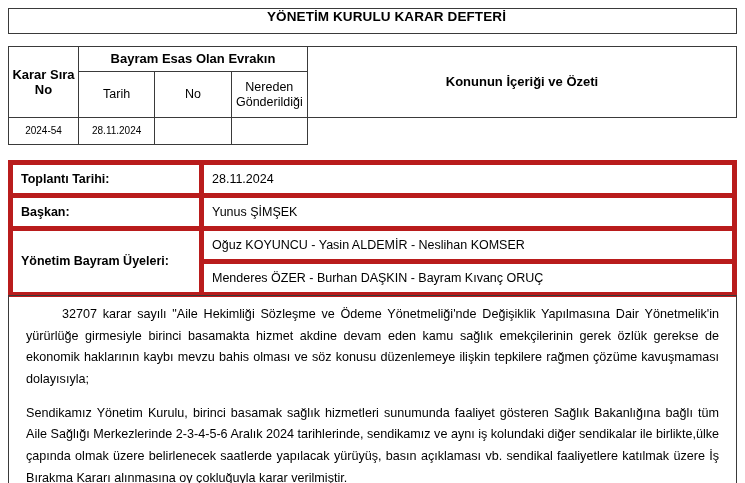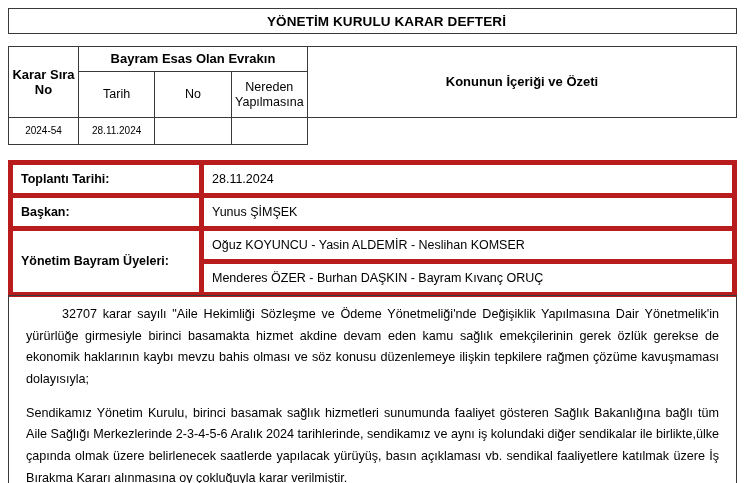--- a/index.html
+++ b/index.html
@@ -26,21 +26,21 @@
   
   .title-box {
     position: absolute;
     left: 8px;
     top: 8px;
     width: 729px;
     height: 26px;
     border: 1px solid #3a3a3a;
     box-sizing: border-box;
     display: flex;
-    align-items: center;
+    align-items: flex-start;
     justify-content: center;
     padding-left: 28px;
   }
   .title-text {
     font-size: 13.5px;
     font-weight: bold;
     letter-spacing: 0.1px;
   }
 
   
@@ -159,21 +159,21 @@
   <table class="dec-table">
     <tbody>
       <tr class="row-h1">
         <td class="hdr c-sirano" rowspan="2">Karar Sıra No</td>
         <td class="hdr" colspan="3">Bayram Esas Olan Evrakın</td>
         <td class="hdr c-ozet" rowspan="2">Konunun İçeriği ve Özeti</td>
       </tr>
       <tr class="row-h2">
         <td class="sub c-tarih">Tarih</td>
         <td class="sub c-no">No</td>
-        <td class="sub c-nereden">Nereden Yapılmasına</td>
+        <td class="sub c-nereden">Nereden Gönderildiği</td>
       </tr>
       <tr class="row-h3">
         <td>2024-54</td>
         <td>28.11.2024</td>
         <td></td>
         <td></td>
       </tr>
     </tbody>
   </table>
 

